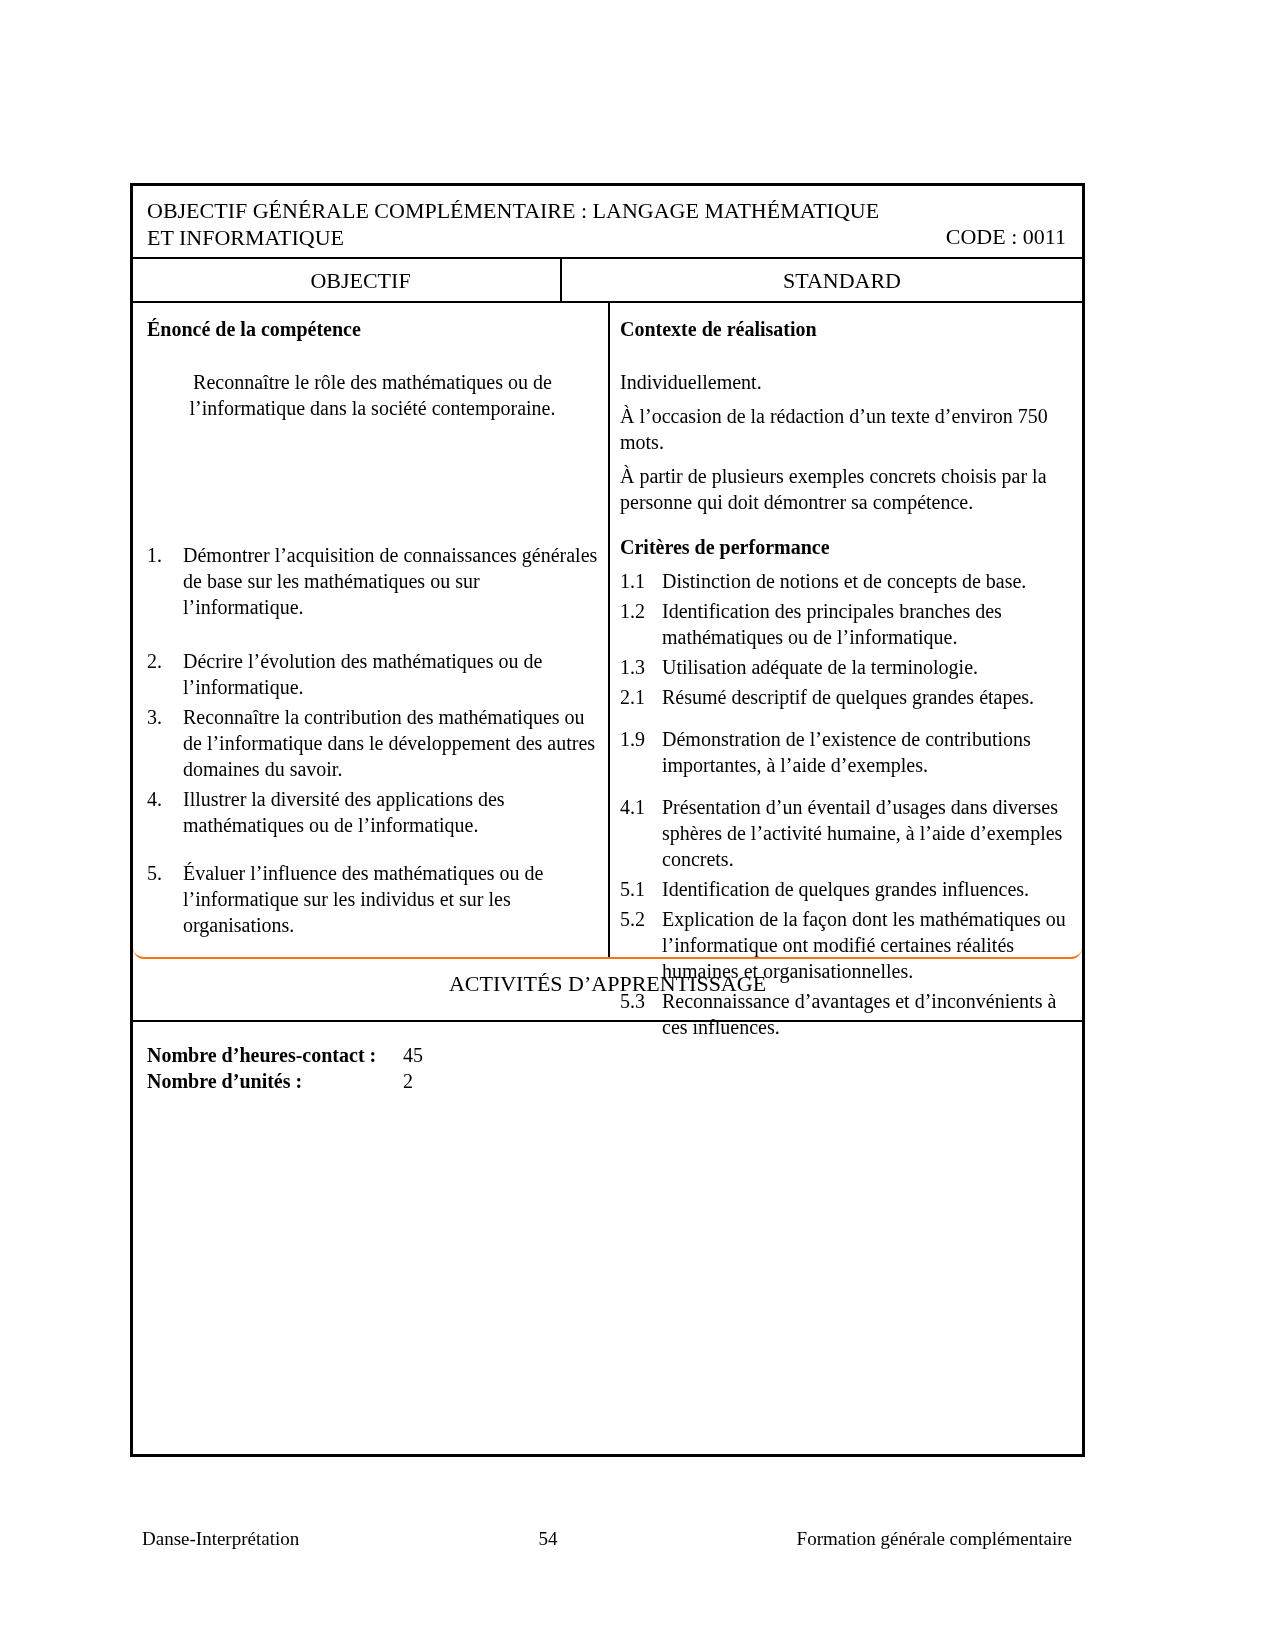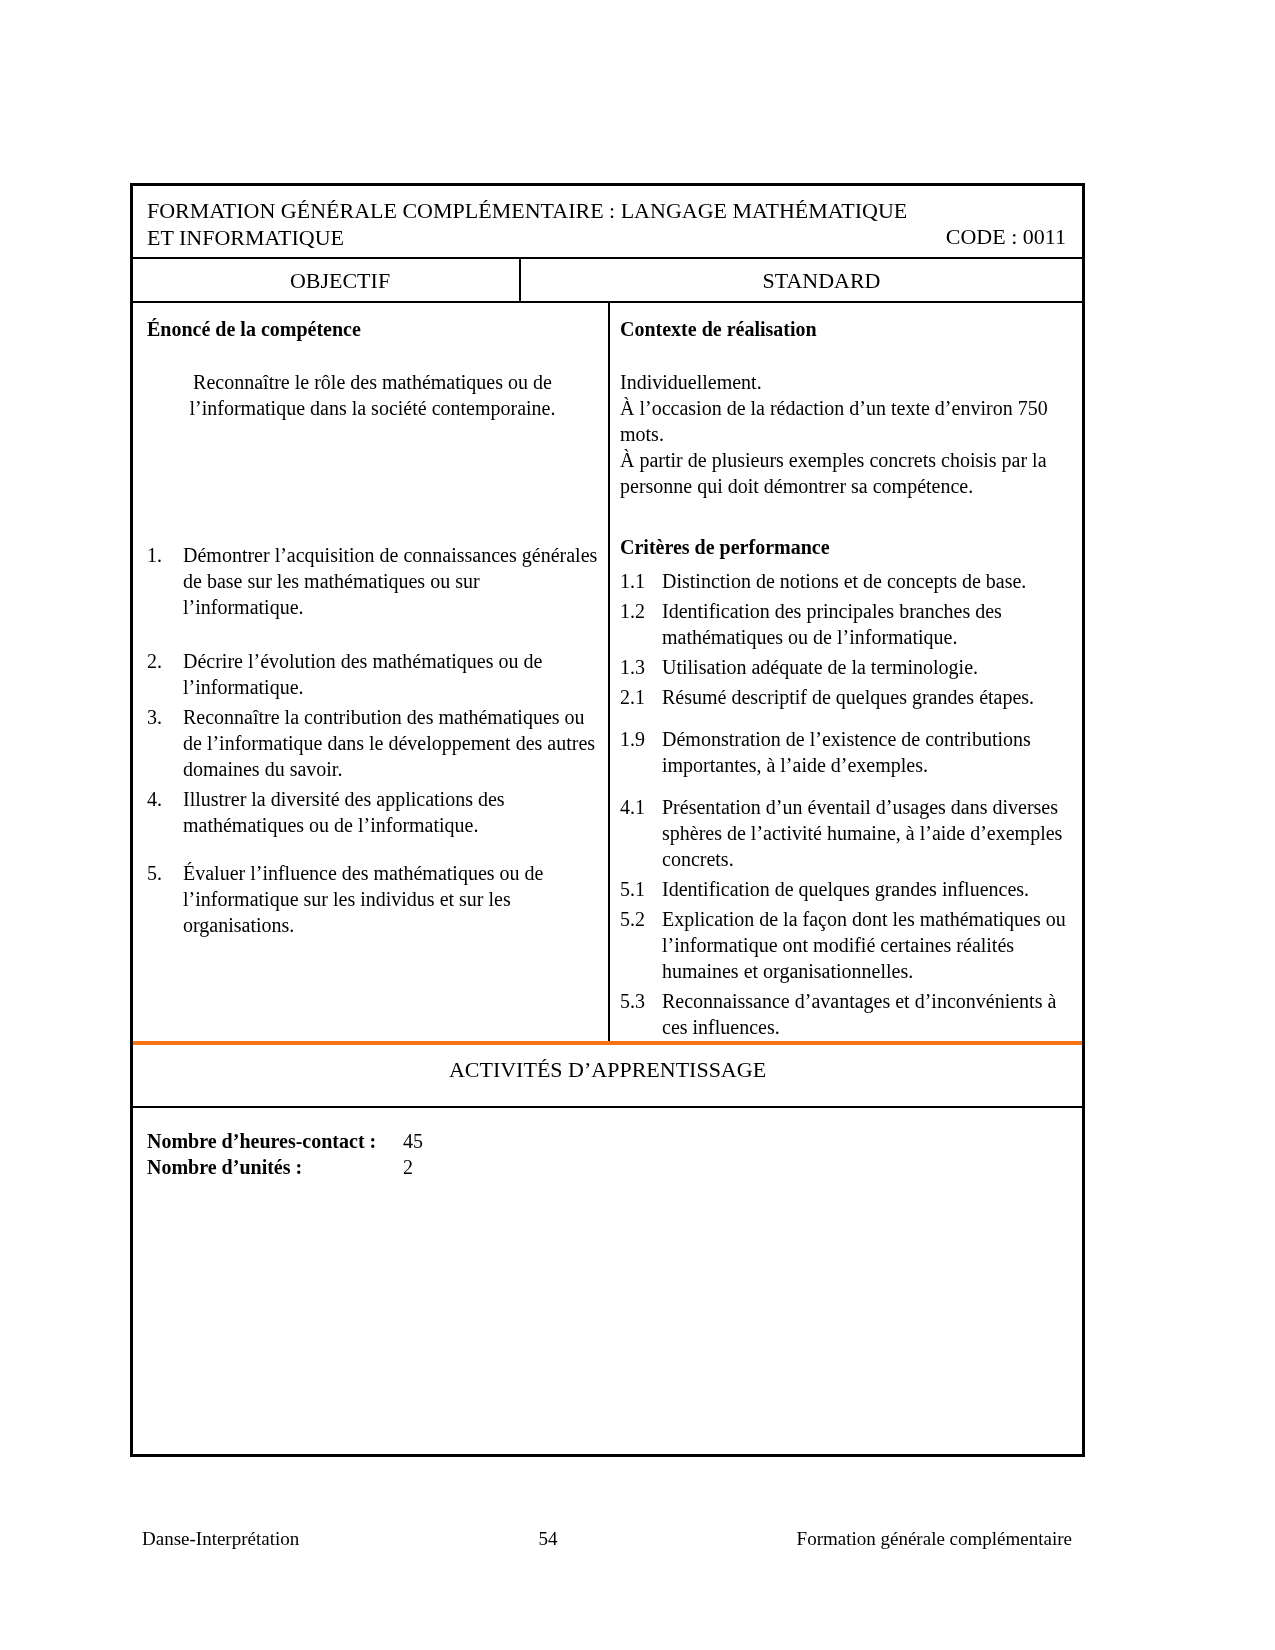--- a/index.html
+++ b/index.html
@@ -38,58 +38,59 @@
   }
 
   
   .row-colheads {
     display: flex;
     height: 44px;
     border-bottom: 2px solid #000;
     flex: 0 0 auto;
   }
   .row-colheads .col-left  {
-    width: 388px;
+    width: 429px;
     border-right: 2px solid #000;
     text-align: center;
     font-size: 22px;
     padding-top: 9px;
     padding-left: 28px;
   }
   .row-colheads .col-right {
     flex: 1;
     text-align: center;
     font-size: 22px;
     padding-top: 9px;
     margin-left: 40px;
   }
 
   
   .row-content {
     display: flex;
-    height: 742px;
-    border-bottom: 4px solid #f97316;
+    height: 656px;
+    border-bottom: 2px solid #f97316;
     flex: 0 0 auto;
     font-size: 20px;
     line-height: 26px;
+    border-radius: 11px;
   }
   .cell-objectif {
     position: relative;
     width: 477px;
     border-right: 2px solid #000;
     padding: 13px 10px 0 14px;
   }
   .cell-standard {
     position: relative;
     flex: 1;
     padding: 13px 8px 0 10px;
   }
   .sec-heading { font-weight: bold; }
   .enonce-text { margin-top: 27px; text-align: center; }
-  .contexte-line { margin-top: 0; }
+  .contexte-line { margin-top: 8px; }
   .contexte-block { margin-top: 27px; }
 
   .sec2 {
     position: absolute;
     top: 231px;
     left: 14px; right: 10px;
   }
   .cell-standard .sec2 { left: 10px; right: 8px; }
 
   .num-list { margin-top: 8px; }
@@ -133,21 +134,21 @@
   }
   .page-footer .f-center { }
   .page-footer .f-right  { text-align: right; }
 </style>
 </head>
 <body>
 
 <div class="comp-table">
 
   <div class="row-title">
-    <div>FORMATION GÉNÉRALE COMPLÉMENTAIRE : LANGAGE MATHÉMATIQUE</div>
+    <div>OBJECTIF GÉNÉRALE COMPLÉMENTAIRE : LANGAGE MATHÉMATIQUE</div>
     <div>ET INFORMATIQUE</div>
     <span class="title-code">CODE : 0011</span>
   </div>
 
   <div class="row-colheads">
     <div class="col-left">OBJECTIF</div>
     <div class="col-right">STANDARD</div>
   </div>
 
   <div class="row-content">

